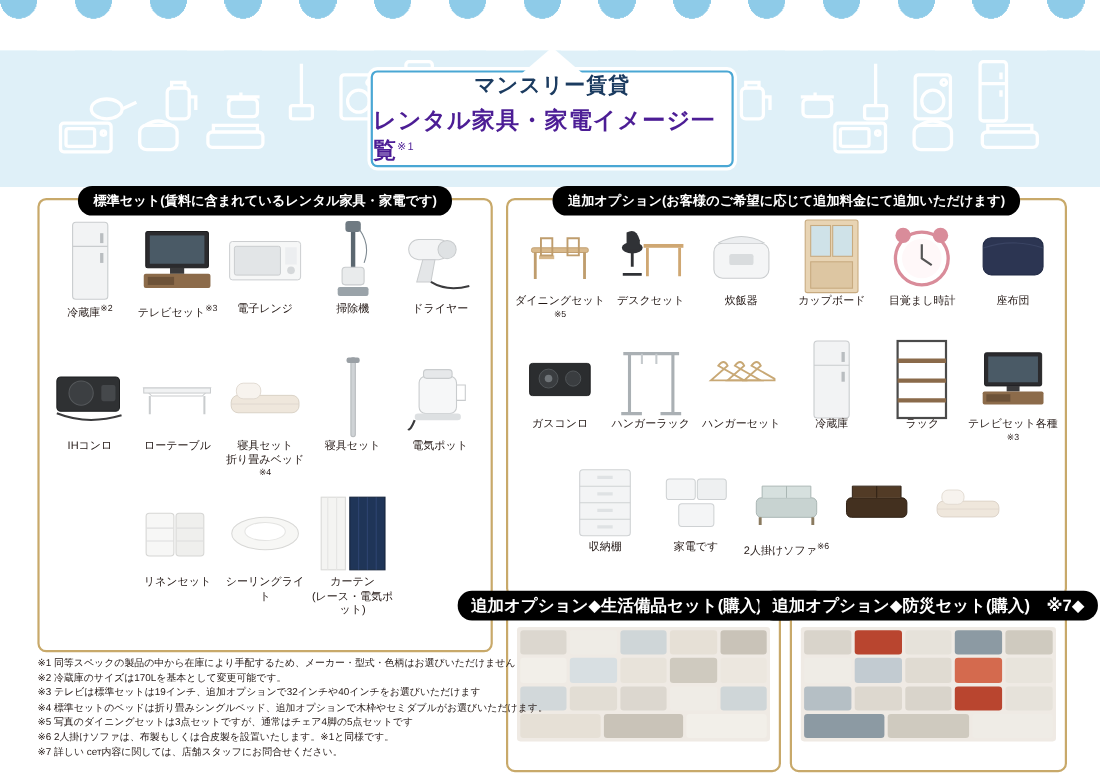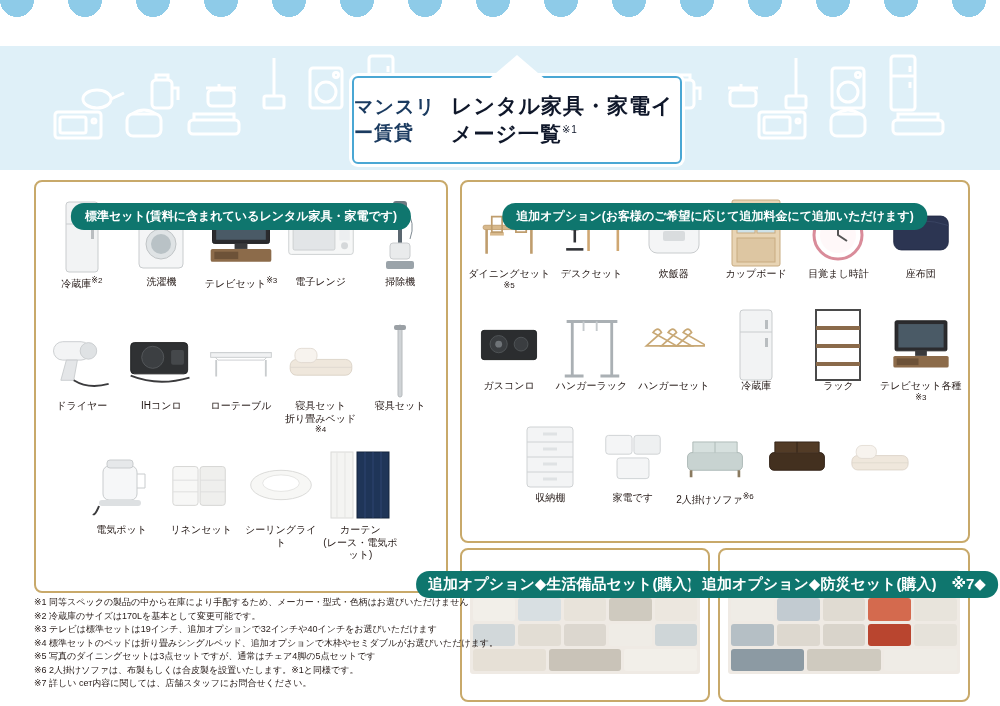--- a/index.html
+++ b/index.html
@@ -23,49 +23,48 @@
   .awning .scallop{
     position:absolute;top:0;width:1000px;height:46px;
     background:
       repeating-linear-gradient(90deg,#8ecbe8 0 34px,#ffffff 34px 68px);
     -webkit-mask-image:radial-gradient(circle 17px at 17px 0,#000 99%,transparent 100%);
     mask-image:radial-gradient(circle 17px at 17px 0,#000 99%,transparent 100%);
     -webkit-mask-size:34px 46px;mask-size:34px 46px;
     -webkit-mask-repeat:repeat-x;mask-repeat:repeat-x;
   }
   .title-plate{
-    position:absolute;left:337px;top:76px;width:326px;height:84px;
+    position:absolute;left:337px;top:64px;width:326px;height:84px;
     background:#ffffff;border:2px solid #4aa7d4;border-radius:6px;
     box-shadow:0 0 0 3px #ffffff;
-    display:flex;flex-direction:row;align-items:center;justify-content:center;
+    display:flex;flex-direction:column;align-items:center;justify-content:center;
     gap:4px;
-    margin-left:15px;
   }
   .title-plate:before{
     content:"";position:absolute;left:50%;top:-23px;margin-left:-28px;
     width:0;height:0;border-left:28px solid transparent;border-right:28px solid transparent;
     border-bottom:24px solid #ffffff;
   }
   .title-l1{font-size:19px;font-weight:bold;color:#1b3b60;letter-spacing:1px;}
-  .title-l2{font-size:21px;font-weight:bold;color:#0f172a;letter-spacing:1px;}
+  .title-l2{font-size:21px;font-weight:bold;color:#4c1d95;letter-spacing:1px;}
   .title-l2 sup{font-size:10px;font-weight:normal;}
 
   .icon-row{position:absolute;top:52px;display:flex;align-items:flex-end;gap:16px;}
   .icon-row.left{left:80px;}
   .icon-row.right{right:80px;}
   .ic{stroke:#ffffff;fill:none;stroke-width:3;}
 
   
   .panel{
     position:absolute;border:2px solid #c8a96a;border-radius:8px;background:#ffffff;
   }
   .panel-title{
     position:absolute;top:-13px;left:50%;transform:translateX(-50%);
-    background:#0f766e;color:#ffffff;font-size:12px;font-weight:bold;
-    padding:5px 14px;border-radius:13px;white-space:nowrap;margin-top:34px;
+    background:#000000;color:#ffffff;font-size:12px;font-weight:bold;
+    padding:5px 14px;border-radius:13px;white-space:nowrap;
   }
   .panel-title.small{font-size:15px;padding:4px 12px;}
 
   #standard-panel{left:34px;top:180px;width:410px;height:409px;}
   #option-panel{left:460px;top:180px;width:506px;height:359px;}
   #life-panel{left:460px;top:548px;width:246px;height:150px;}
   #bousai-panel{left:718px;top:548px;width:248px;height:150px;}
 
   .grid{display:flex;flex-wrap:wrap;padding:18px 6px 0 6px;box-sizing:border-box;justify-content:center;}
   .cell{display:flex;flex-direction:column;align-items:center;justify-content:flex-start;}
@@ -256,31 +255,20 @@
         <div class="cell">
           <div class="thumb">
             <svg width="52" height="74" viewBox="0 0 52 74">
               <rect x="10" y="2" width="32" height="70" rx="3" fill="#f2f3f4" stroke="#c9ccce"></rect>
               <path d="M10 24 h32" stroke="#c9ccce"></path>
               <rect x="35" y="12" width="3" height="9" fill="#b9bdc0"></rect>
               <rect x="35" y="30" width="3" height="9" fill="#b9bdc0"></rect>
             </svg>
           </div>
           <div class="caption">冷蔵庫<sup>※2</sup></div>
-        </div>
-        <div class="cell">
-          <div class="thumb">
-            <svg width="56" height="70" viewBox="0 0 56 70">
-              <rect x="6" y="4" width="44" height="62" rx="4" fill="#f4f5f6" stroke="#c9ccce"></rect>
-              <rect x="10" y="8" width="36" height="12" rx="2" fill="#e7e9ea"></rect>
-              <circle cx="28" cy="42" r="15" fill="#dfe3e5" stroke="#c0c4c6"></circle>
-              <circle cx="28" cy="42" r="10" fill="#b9c2c6"></circle>
-            </svg>
-          </div>
-          <div class="caption">洗濯機</div>
         </div>
         <div class="cell">
           <div class="thumb">
             <svg width="74" height="70" viewBox="0 0 74 70">
               <rect x="6" y="6" width="62" height="36" rx="2" fill="#2b2b2e" stroke="#1b1b1d"></rect>
               <rect x="10" y="10" width="54" height="28" fill="#4a5a66"></rect>
               <rect x="30" y="42" width="14" height="6" fill="#3a3a3c"></rect>
               <rect x="4" y="48" width="66" height="14" rx="2" fill="#8c6b4a"></rect>
               <rect x="8" y="51" width="26" height="8" fill="#6d5238"></rect>
             </svg>

